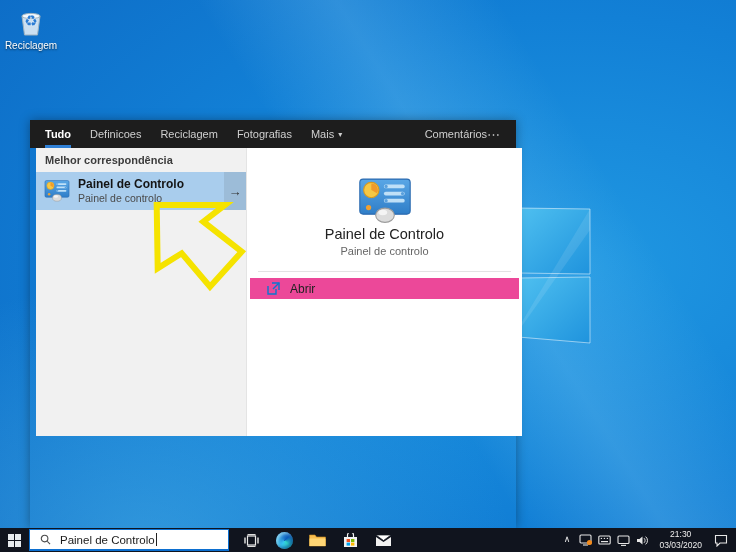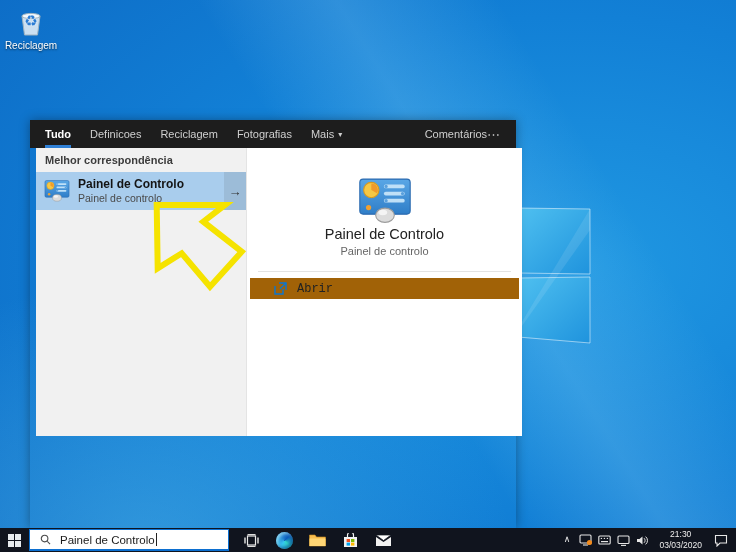--- a/index.html
+++ b/index.html
@@ -47,22 +47,22 @@
   .result .txt { margin-left:8px; line-height:1.25; }
   .result .t1 { font-size:12px; font-weight:bold; color:#141414; }
   .result .t2 { font-size:10.5px; color:#4a4a4a; }
   .result .go { position:absolute; right:0; top:0; width:22px; height:38px; background:#9cbcd8;
      display:flex; align-items:center; justify-content:center; font-size:13px; color:#333; }
 
   .preview-icon { position:absolute; left:50%; top:30px; transform:translateX(-50%); width:56px; height:46px; }
   .pv-title { position:absolute; top:78px; width:100%; text-align:center; font-size:14.5px; color:#222; }
   .pv-sub { position:absolute; top:97px; width:100%; text-align:center; font-size:11px; color:#666; }
   .pv-divider { position:absolute; top:123px; left:11px; right:11px; height:1px; background:#e3e3e3; }
-  .action-row { position:absolute; top:130px; left:3px; right:3px; height:21px; background:#a16207;
-     display:flex; align-items:center; padding-left:24px;font-family:Liberation Mono, monospace; }
+  .action-row { position:absolute; top:130px; left:3px; right:3px; height:21px; background:#ec4899;
+     display:flex; align-items:center; padding-left:17px; }
   .action-row .lbl { margin-left:10px; font-size:12px; color:#222; }
 
   
   .taskbar { position:absolute; left:0; bottom:0; width:736px; height:24px; background:#10141e;
      z-index:10; display:flex; align-items:center; }
   .start { width:29px; height:24px; display:flex; align-items:center; justify-content:center; }
   .tb-search { position:relative; width:200px; height:22px; background:#fff;
      border:1px solid #0c6fd0; border-bottom:2px solid #0c6fd0; display:flex; align-items:center; }
   .tb-search .q { margin-left:10px; }
   .tb-search .val { margin-left:9px; font-size:11.5px; color:#1b1b1b; white-space:nowrap; }

